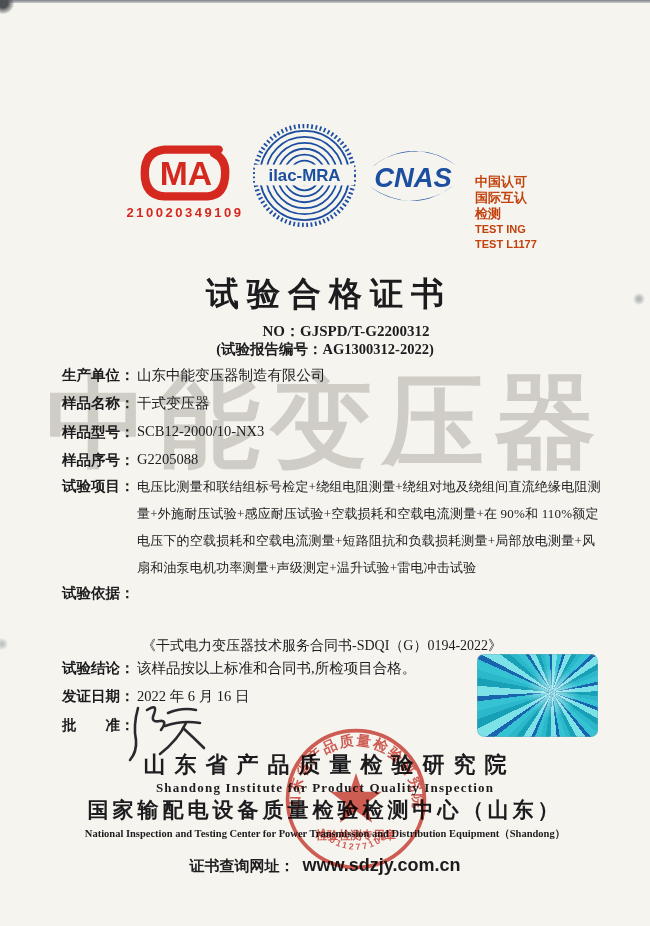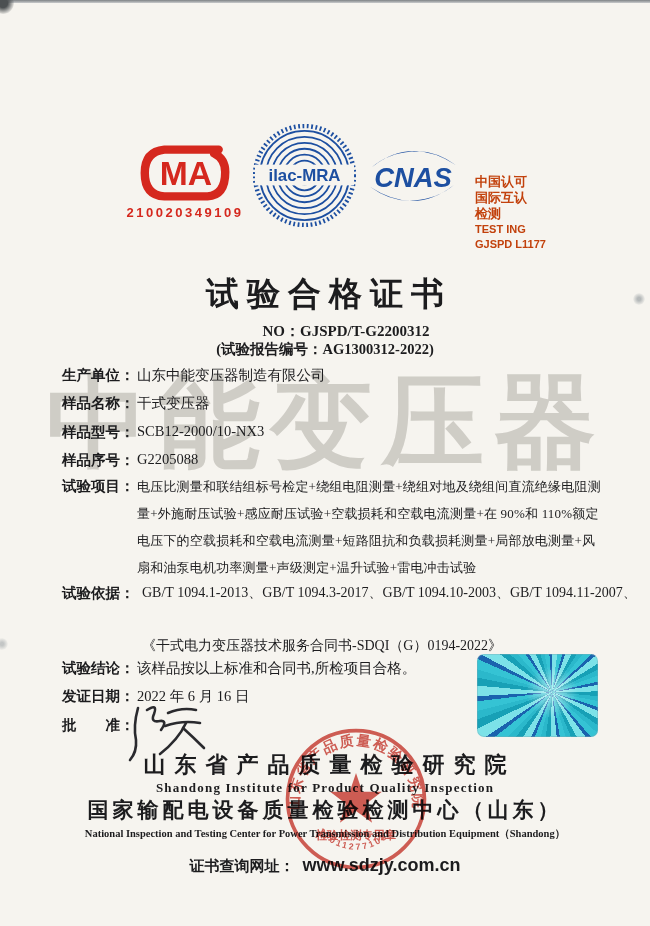--- a/index.html
+++ b/index.html
@@ -108,21 +108,21 @@
       <path d="M6,26 Q46,-6 92,24 Q70,8 47,10 Q22,12 6,26 Z" fill="#1d4fa1"></path>
       <path d="M90,44 Q50,76 4,46 Q26,62 49,60 Q74,58 90,44 Z" fill="#1d4fa1"></path>
       <text x="48" y="46" font-size="28" font-weight="bold" font-style="italic" fill="#1d4fa1" text-anchor="middle" font-family="Liberation Sans, sans-serif">CNAS</text>
     </svg>
 
     <div class="cnas-side">
       <div class="cn">中国认可</div>
       <div class="cn">国际互认</div>
       <div class="cn">检测</div>
       <div class="en">TEST ING</div>
-      <div class="en">GJSPD L1177</div>
+      <div class="en">TEST L1177</div>
     </div>
   </div>
 
   <div class="title">试验合格证书</div>
   <div class="no-line">NO：GJSPD/T-G2200312</div>
   <div class="report-line">(试验报告编号：AG1300312-2022)</div>
 
   <div class="row-label" style="top:366px">生产单位：</div>
   <div class="row-value" style="top:366px">山东中能变压器制造有限公司</div>
 
@@ -135,21 +135,20 @@
   <div class="row-label" style="top:451px">样品序号：</div>
   <div class="row-value" style="top:451px">G2205088</div>
 
   <div class="row-label" style="top:477px">试验项目：</div>
   <div class="item-line" style="top:478px">电压比测量和联结组标号检定+绕组电阻测量+绕组对地及绕组间直流绝缘电阻测</div>
   <div class="item-line" style="top:505px">量+外施耐压试验+感应耐压试验+空载损耗和空载电流测量+在 90%和 110%额定</div>
   <div class="item-line" style="top:532px">电压下的空载损耗和空载电流测量+短路阻抗和负载损耗测量+局部放电测量+风</div>
   <div class="item-line" style="top:559px">扇和油泵电机功率测量+声级测定+温升试验+雷电冲击试验</div>
 
   <div class="row-label" style="top:584px">试验依据：</div>
-  <div class="basis-line" style="top:584px">GB/T 1094.1-2013、GB/T 1094.3-2017、GB/T 1094.10-2003、GB/T 1094.11-2007、</div>
   <div class="basis-line" style="top:637px">《干式电力变压器技术服务合同书-SDQI（G）0194-2022》</div>
 
   <div class="row-label" style="top:659px">试验结论：</div>
   <div class="row-value" style="top:659px">该样品按以上标准和合同书,所检项目合格。</div>
 
   <div class="row-label" style="top:687px">发证日期：</div>
   <div class="row-value" style="top:687px">2022 年 6 月 16 日</div>
 
   <div class="row-label" style="top:716px">批　　准：</div>
 

